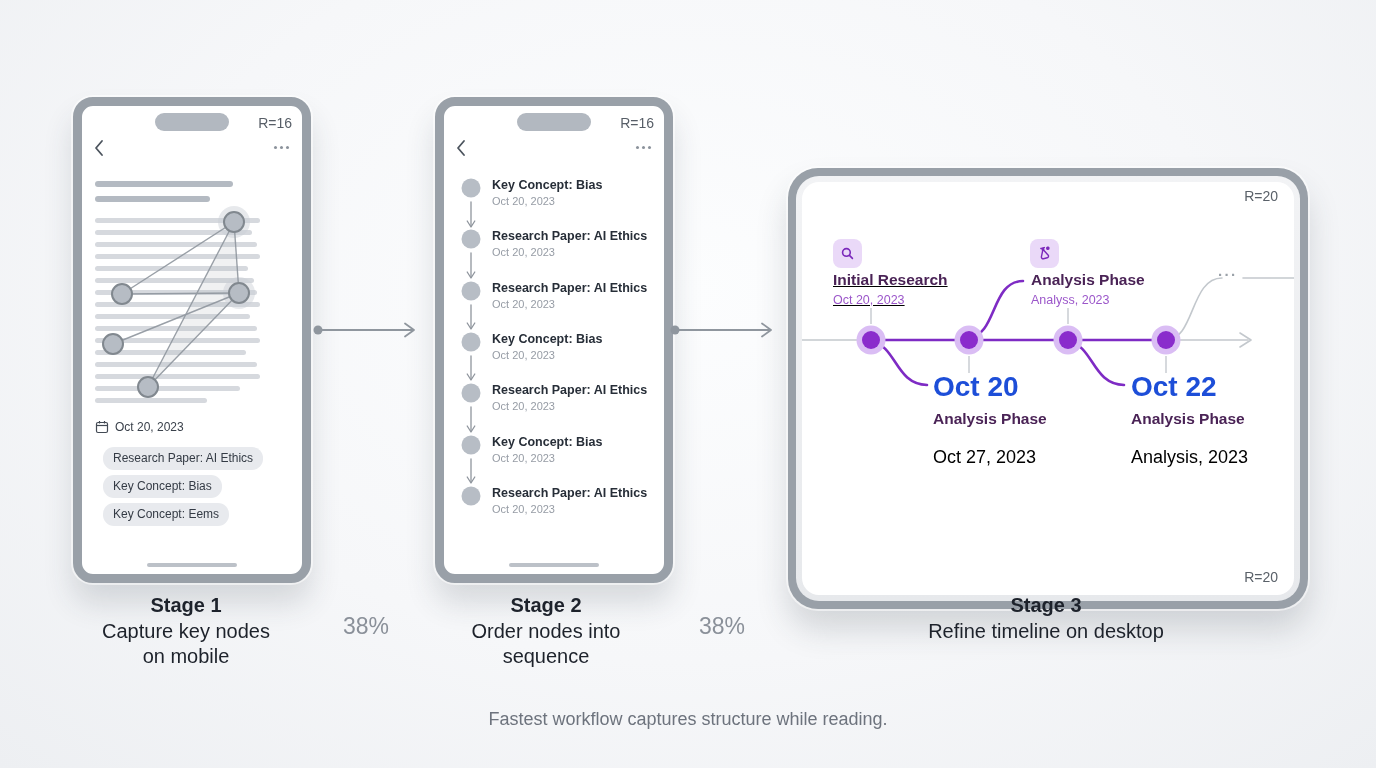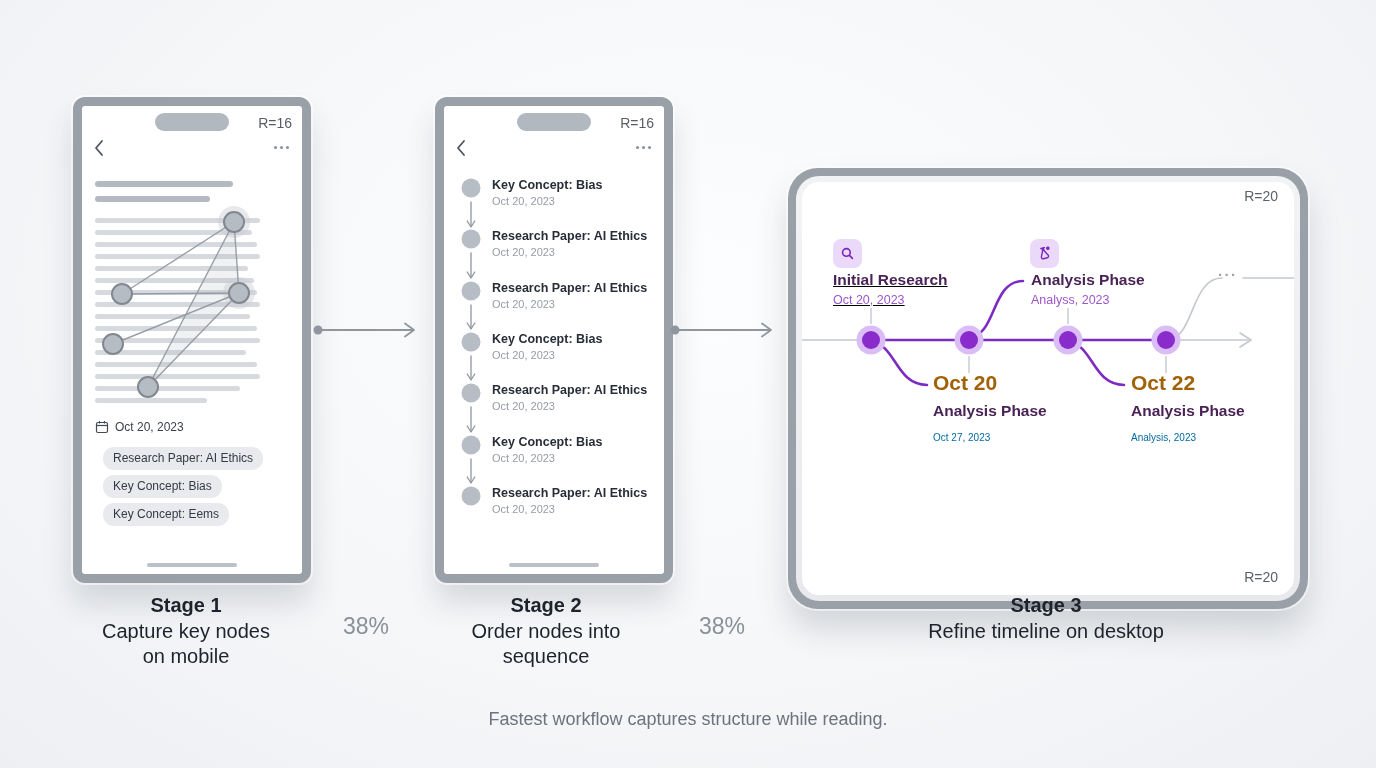--- a/index.html
+++ b/index.html
@@ -3,21 +3,21 @@
 <meta charset="utf-8">
 <style>
   html,body{margin:0;padding:0;background:#eef0f2;}
   .canvas{
     position:relative;width:1376px;height:768px;overflow:hidden;
     background:radial-gradient(ellipse at 50% 38%, #fcfdfe 0%, #f6f7f9 55%, #edeff2 100%);
     font-family:"Liberation Sans", sans-serif;
     -webkit-font-smoothing:antialiased;
   }
   
-  .phone{position:absolute;top:97px;width:220px;height:468px;border:9px solid #99a0a8;border-radius:12px;background:#fff;
+  .phone{position:absolute;top:97px;width:220px;height:468px;border:9px solid #99a0a8;border-radius:20px;background:#fff;
          box-shadow:0 0 0 2px rgba(255,255,255,.55), 0 20px 30px rgba(45,55,68,.16);}
   .screen{position:absolute;inset:0;border-radius:30px;background:#fff;overflow:hidden;}
   .notch{position:absolute;top:7px;left:50%;transform:translateX(-50%);width:74px;height:18px;border-radius:10px;background:#b2b8c0;}
   .r-small{position:absolute;top:9px;right:10px;font-size:14px;color:#575e67;}
   .back-icon{position:absolute;top:33px;left:12px;}
   .dots{position:absolute;top:40px;right:13px;display:flex;gap:3px;}
   .dots i{width:3px;height:3px;border-radius:50%;background:#8b929b;}
   .home-bar{position:absolute;bottom:7px;left:50%;transform:translateX(-50%);width:90px;height:4px;border-radius:2px;background:#bcc1c8;}
   .fill-svg{position:absolute;left:0;top:0;width:202px;height:450px;}
   
@@ -33,23 +33,23 @@
           box-shadow:0 0 0 2px rgba(255,255,255,.55), 0 20px 32px rgba(45,55,68,.18);}
   .bezel{position:absolute;inset:8px;border-radius:23px;background:linear-gradient(#f2f3f5,#e7e9ec);}
   .t-screen{position:absolute;inset:14px;border-radius:17px;background:#fff;overflow:hidden;}
   .t-svg{position:absolute;left:0;top:0;width:492px;height:312px;}
   .r20{position:absolute;font-size:14px;color:#5a6169;}
   .badge{position:absolute;width:29px;height:29px;border-radius:8px;background:#ead9f8;display:flex;align-items:center;justify-content:center;}
   .ev{position:absolute;white-space:nowrap;}
   .ev-title{font-size:15.5px;font-weight:700;color:#4a2356;}
   .ev-date{font-size:12.5px;color:#9c57ca;margin-top:4px;}
   .below{position:absolute;white-space:nowrap;}
-  .below-big{font-size:21px;font-weight:600;color:#a16207;}
+  .below-big{font-size:28px;font-weight:600;color:#1d4ed8;}
   .below-title{font-size:15.5px;font-weight:700;color:#4a2356;margin-top:7px;}
-  .below-date{font-size:10px;color:#0369a1;margin-top:12px;}
+  .below-date{font-size:18px;color:#000000;margin-top:19px;}
   .t-ellipsis{position:absolute;left:416px;top:84px;font-size:15px;font-weight:700;color:#9aa1a8;letter-spacing:1.5px;}
   
   .flow-arrow{position:absolute;top:320px;}
   .pct{position:absolute;top:613px;width:72px;text-align:center;font-size:23px;color:#8a9099;}
   .caption{position:absolute;top:593px;text-align:center;font-size:20px;line-height:25.5px;color:#1d222b;}
   .caption .b{font-weight:700;}
   .footer{position:absolute;top:709px;left:0;width:100%;text-align:center;font-size:18px;color:#6d737d;}
 </style>
 </head>
 <body>

